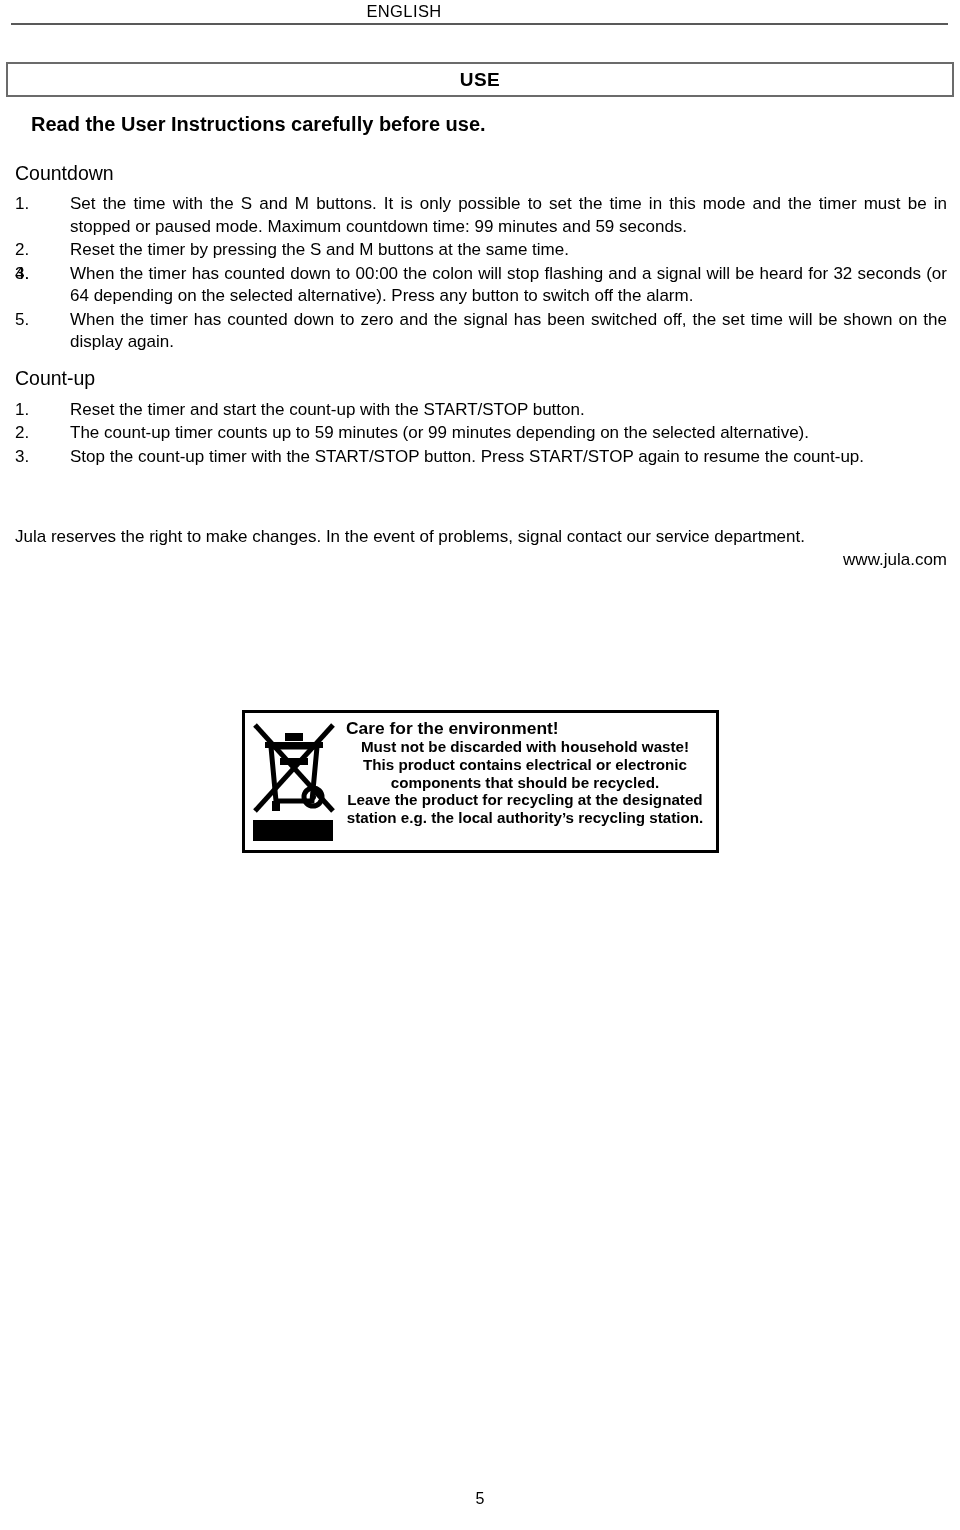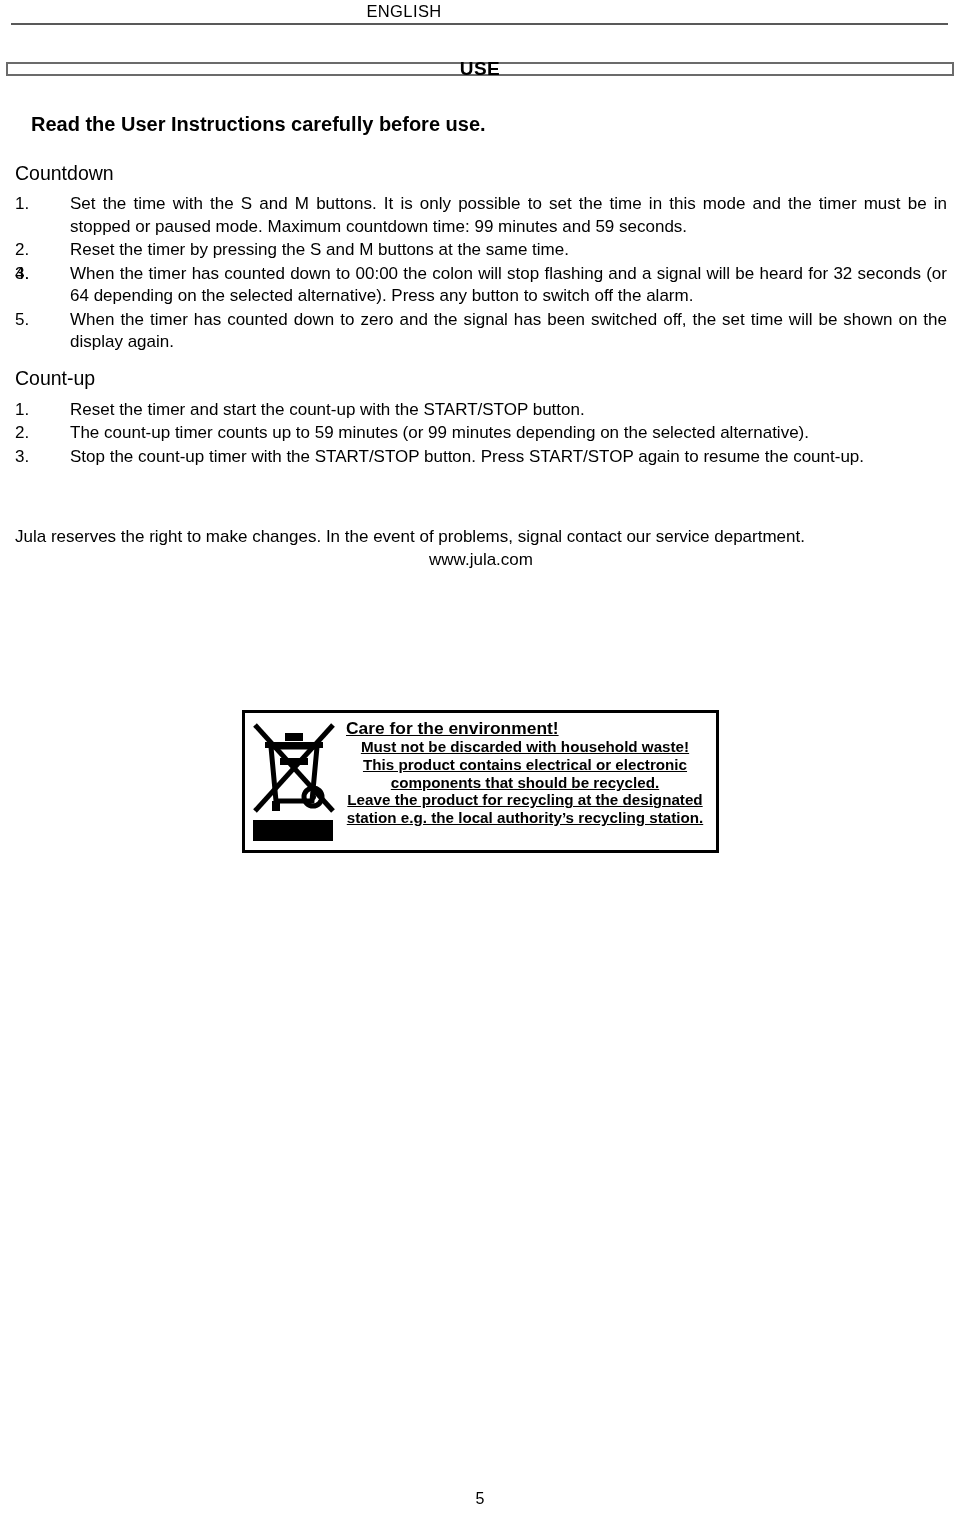--- a/index.html
+++ b/index.html
@@ -41,21 +41,21 @@
     height: 0;
     border-top: 2px solid #595959;
   }
 
   
   .use-box {
     position: absolute;
     top: 62px;
     left: 6px;
     width: 948px;
-    height: 14px;
+    height: 35px;
     box-sizing: border-box;
     border: 2px solid #6b6b6b;
     display: flex;
     align-items: center;
     justify-content: center;
   }
   .use-title {
     font-size: 19px;
     font-weight: bold;
     letter-spacing: 0.5px;
@@ -108,21 +108,21 @@
   ol.steps li .txt { display: inline; }
 
   
   .closing {
     margin-top: 58px;
     font-size: 17px;
     line-height: 1.32;
     text-align: justify;
   }
   .closing .url {
-    text-align: center;
+    text-align: right;
     display: block;
   }
 
   
   .weee {
     position: absolute;
     top: 710px;
     left: 242px;
     width: 477px;
     height: 143px;
@@ -151,21 +151,20 @@
     width: 80px;
     height: 21px;
     background: #000000;
   }
   .weee-text {
     flex: 1 1 auto;
     padding: 5px 12px 0 4px;
     font-size: 15.2px;
     line-height: 1.165;
     font-weight: bold;
-    text-decoration: underline;
   }
   .weee-text .headline {
     font-size: 17.4px;
     font-weight: bold;
     display: block;
     margin-bottom: 0px;
   }
   .weee-text .l { display: block; font-weight: bold; text-align: center; }
 
   

